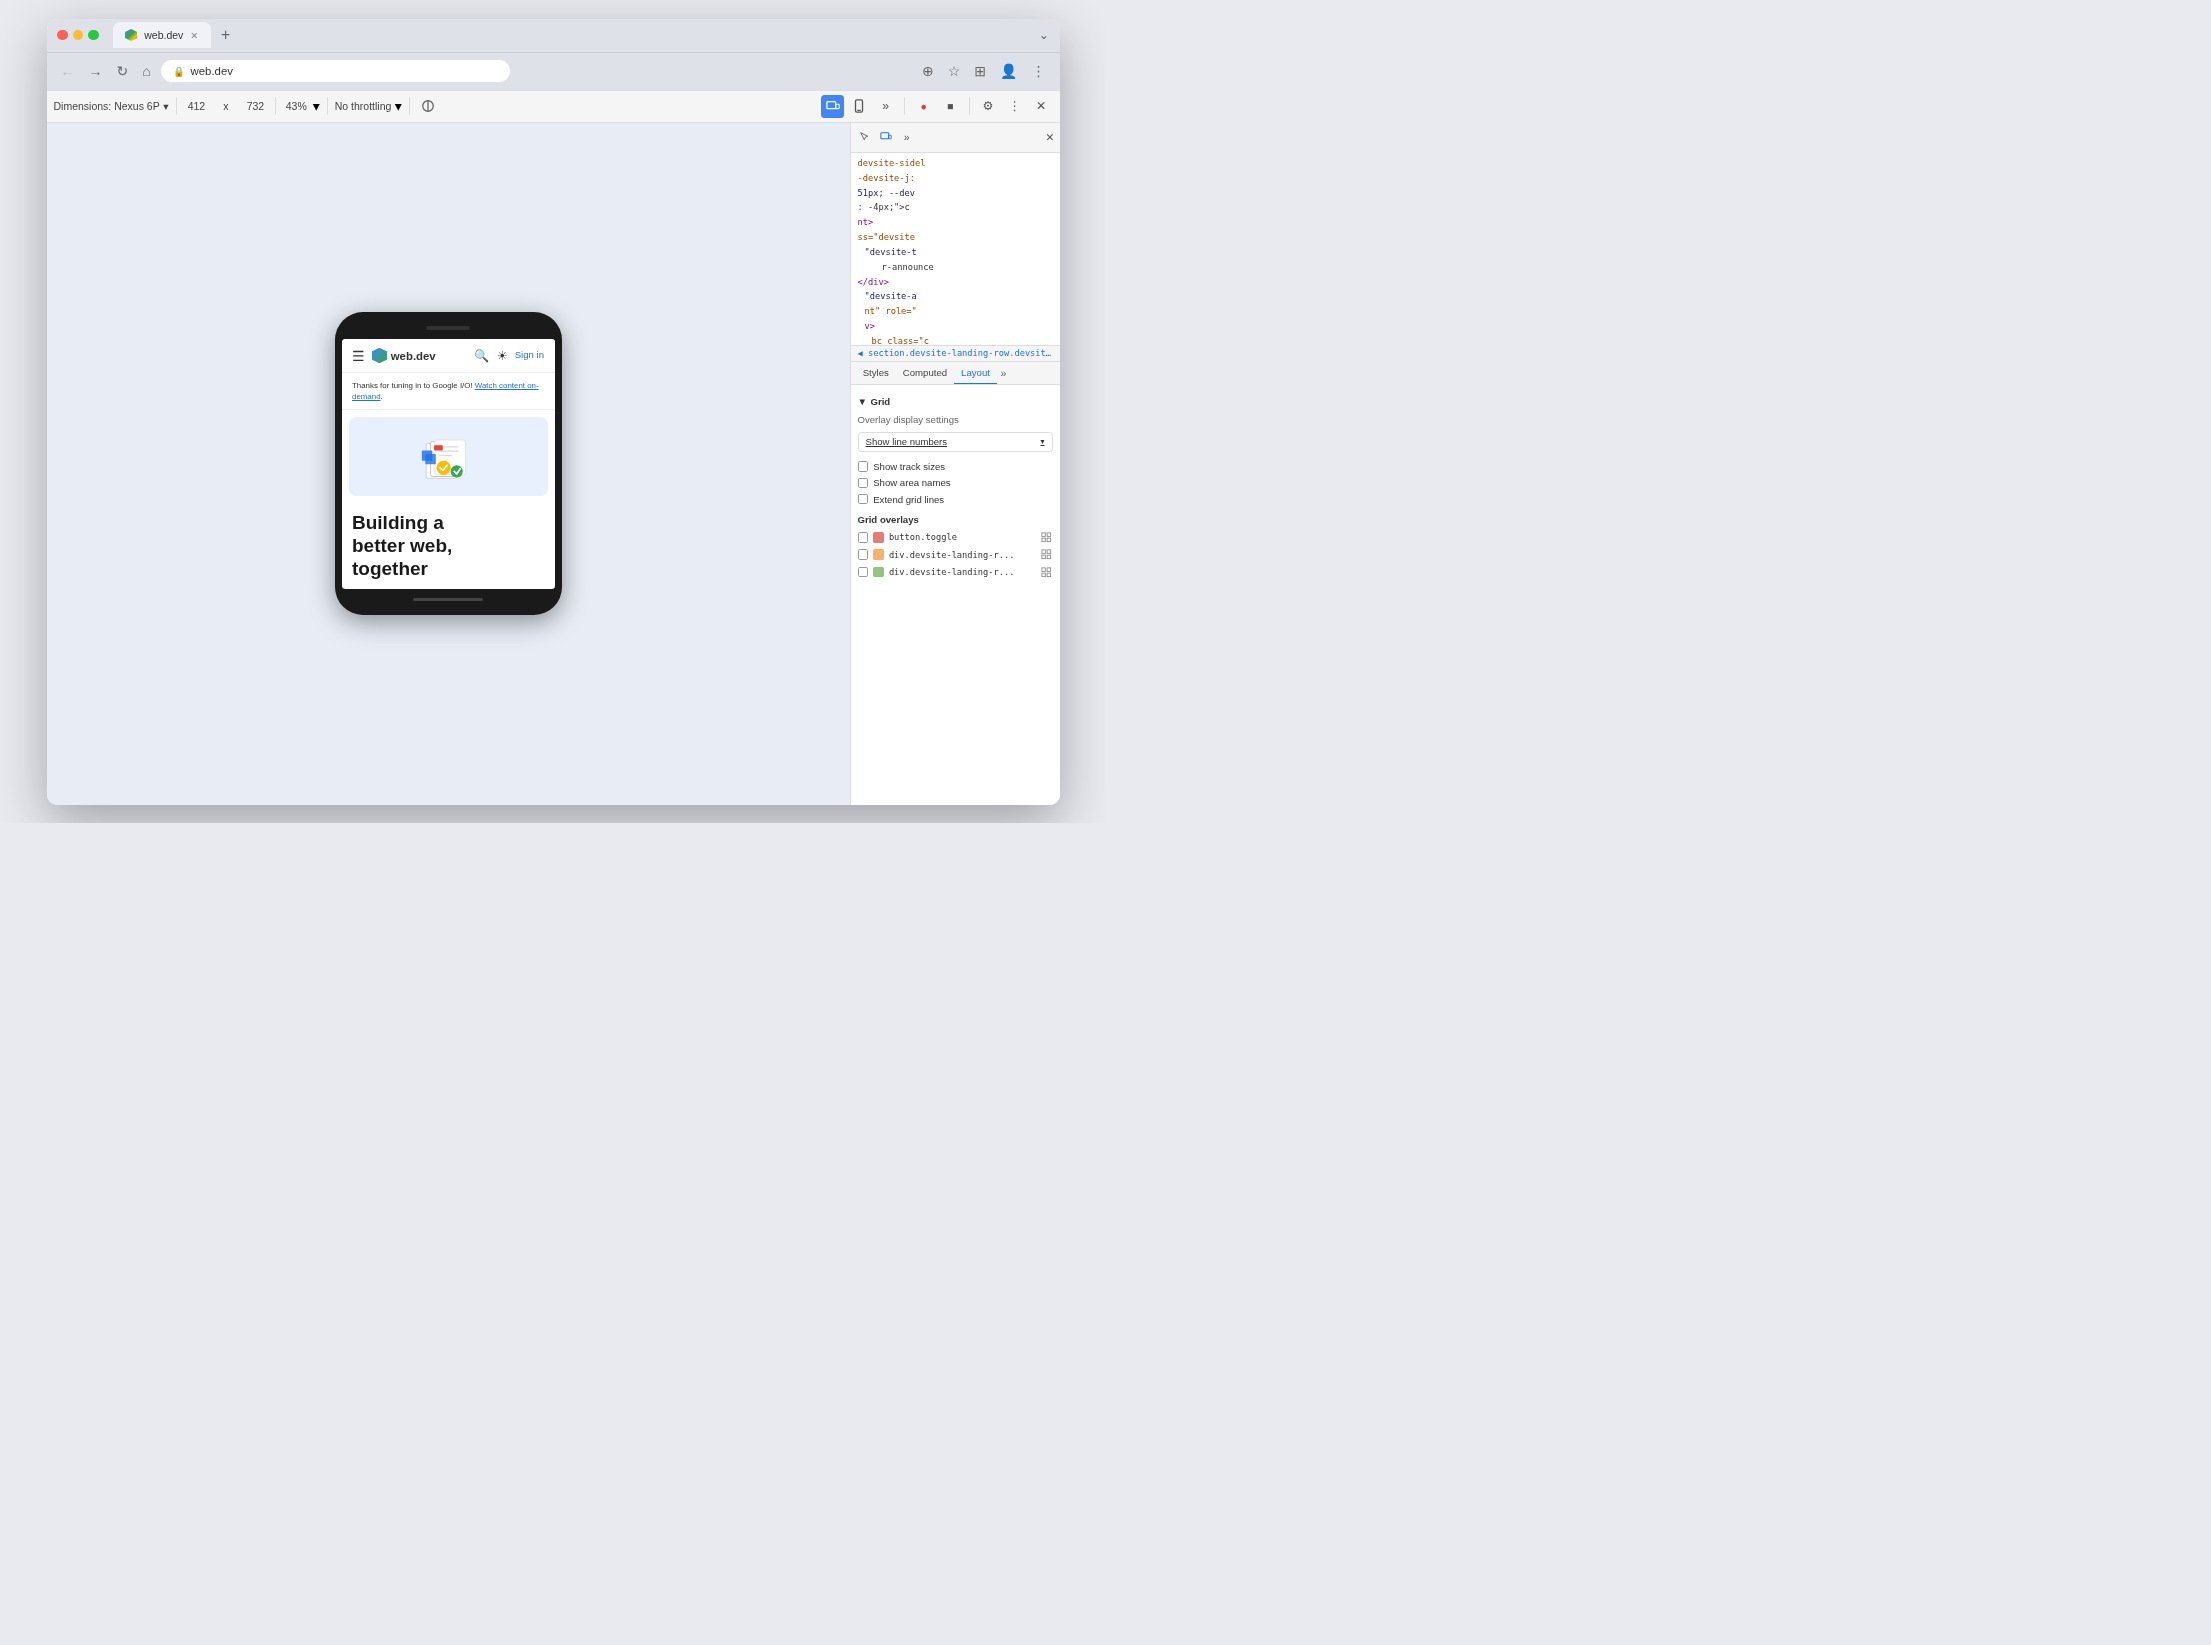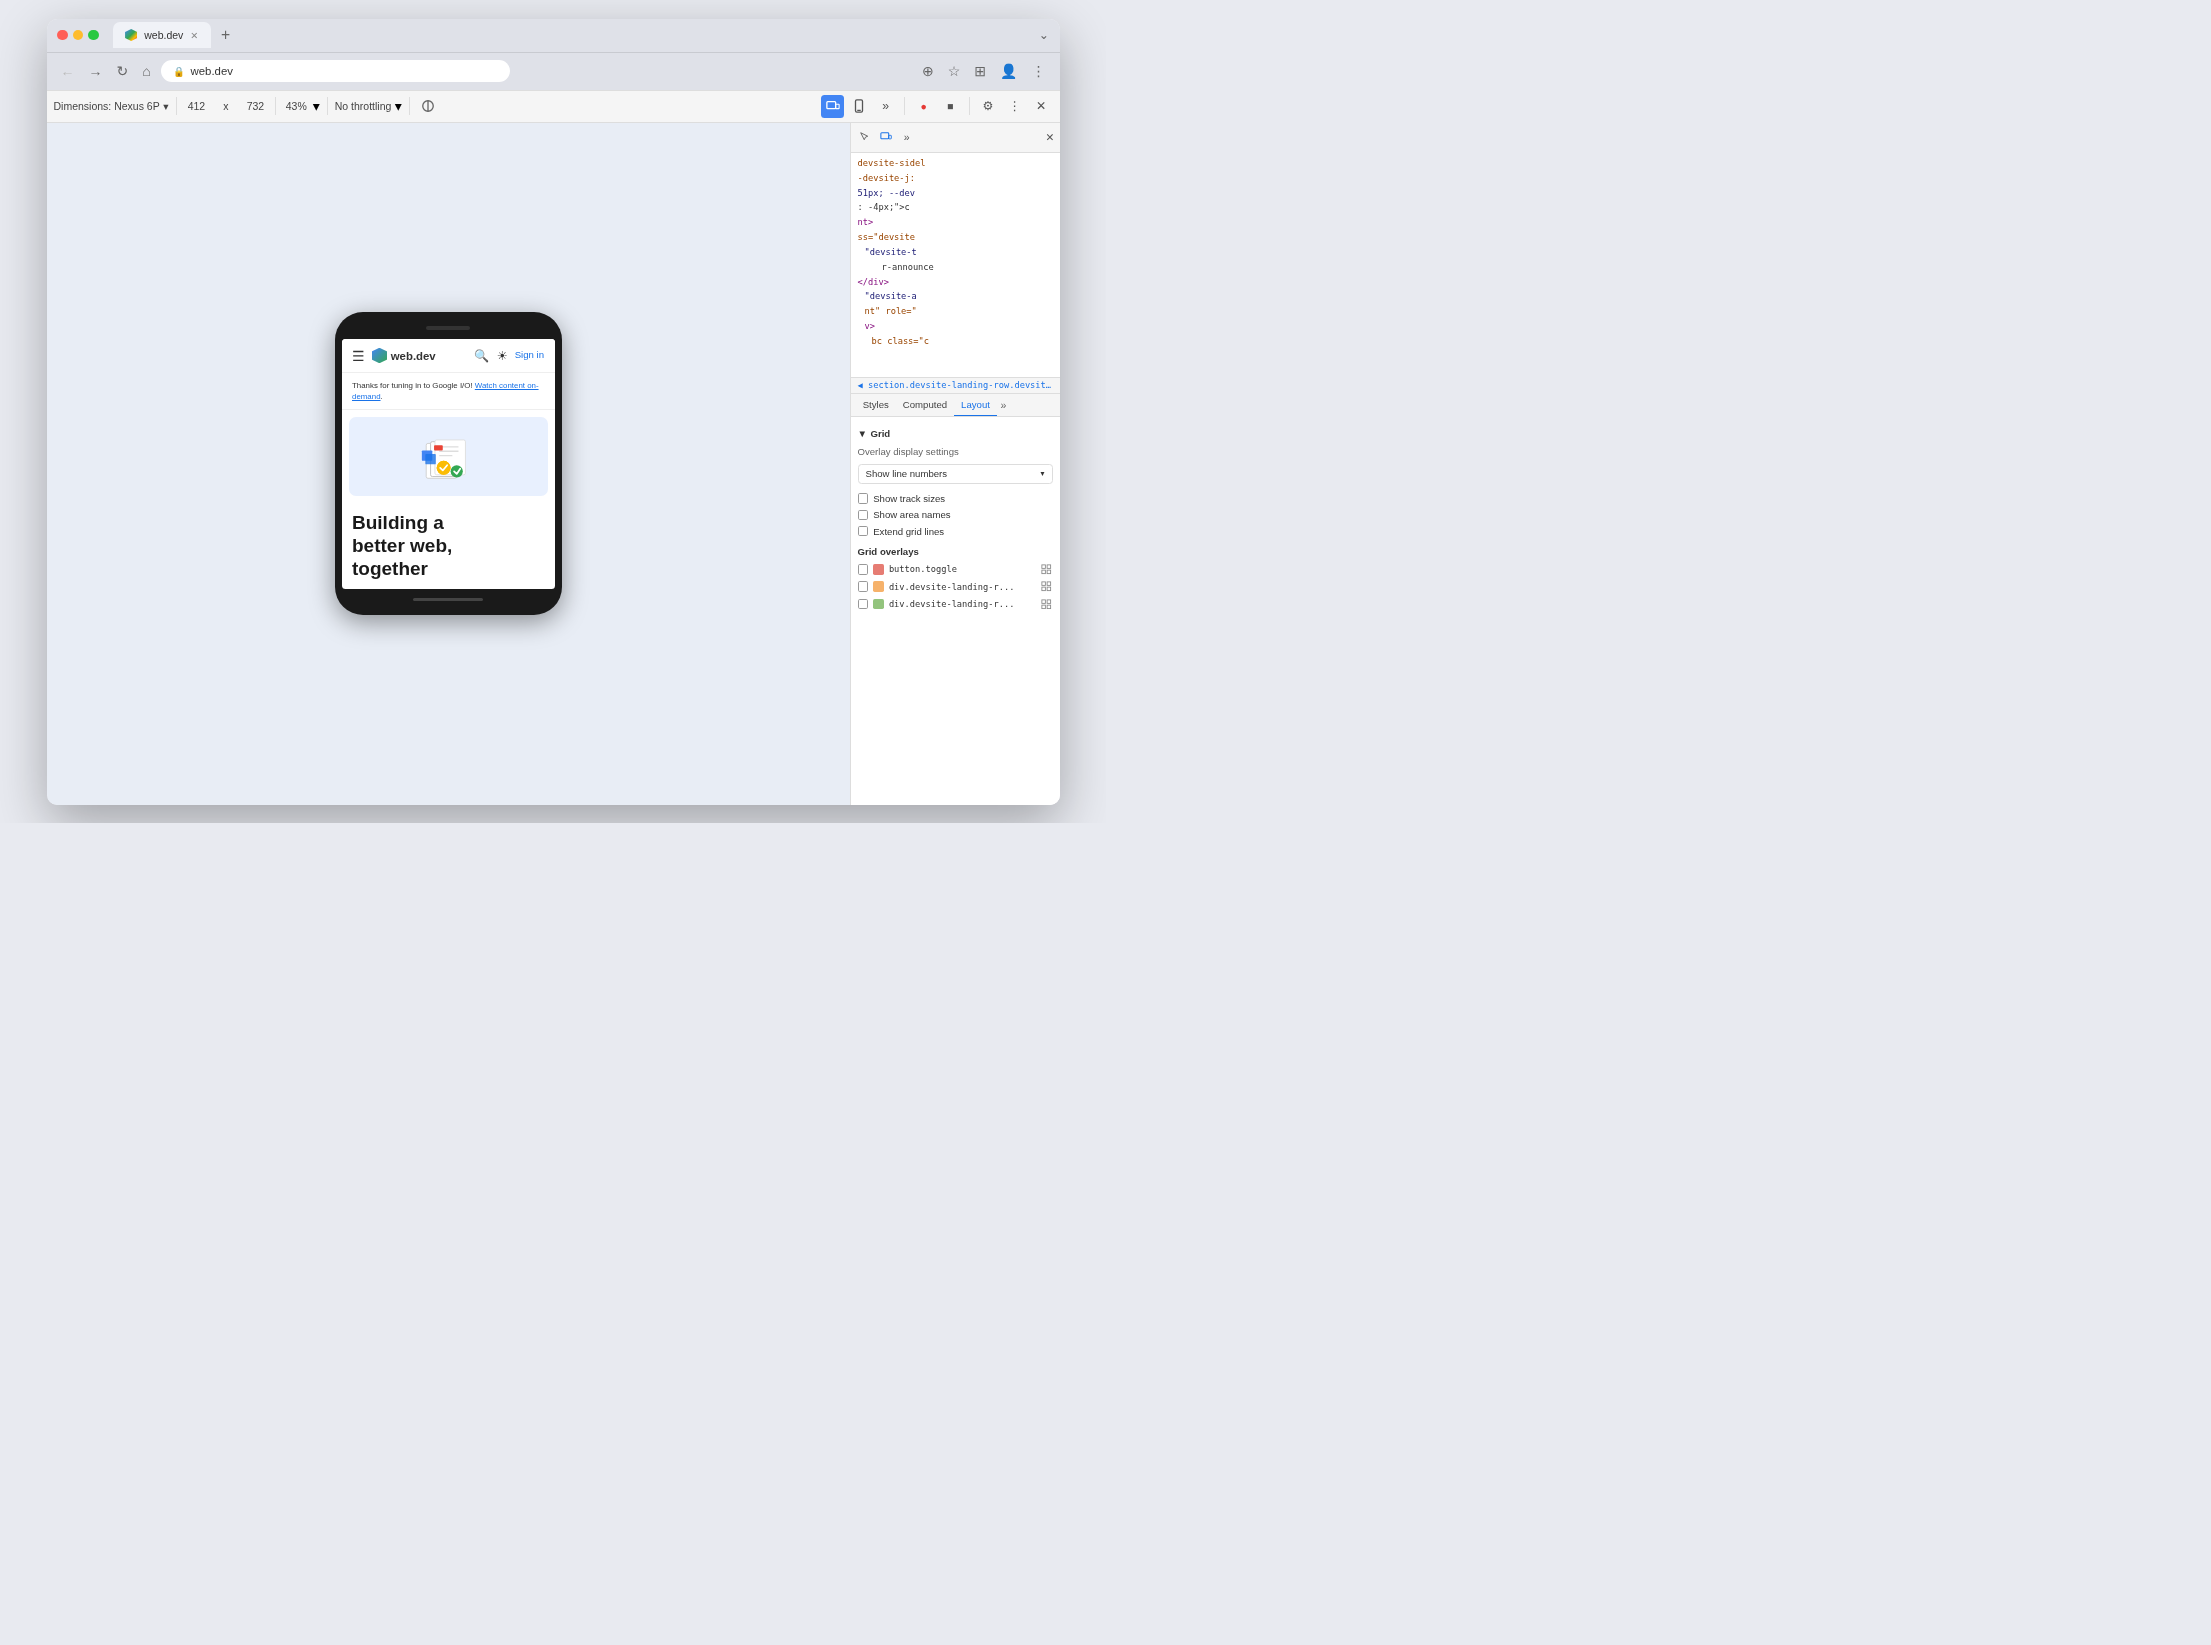--- a/index.html
+++ b/index.html
@@ -283,21 +283,20 @@
       background: #f5f5f5;
       border-top: 0.9px solid #ddd;
       border-bottom: 0.9px solid #ddd;
       padding: 2.6px 7px;
       font-size: 8.7px;
       white-space: nowrap;
       overflow: hidden;
       text-overflow: ellipsis;
       color: #1a73e8;
       font-family: monospace;
-      margin-top: 32px;
     }
 
     
     .dt-tabs {
       display: flex;
       align-items: center;
       background: #f5f5f5;
       border-bottom: 0.9px solid #ddd;
       padding: 0 5.2px;
     }
@@ -341,20 +340,21 @@
       align-items: center;
       border: 0.9px solid #ddd;
       border-radius: 3.5px;
       padding: 3.5px 7px;
       font-size: 9.6px;
       color: #333;
       cursor: pointer;
       background: white;
       margin: 3.5px 0 7px;
       gap: 3.5px;
+      text-decoration: underline;
     }
     .dt-dropdown-arrow { margin-left: auto; font-size: 7.9px; }
 
     .dt-checkbox-row {
       display: flex;
       align-items: center;
       gap: 5.2px;
       padding: 2.6px 0;
       font-size: 9.6px;
       color: #333;

